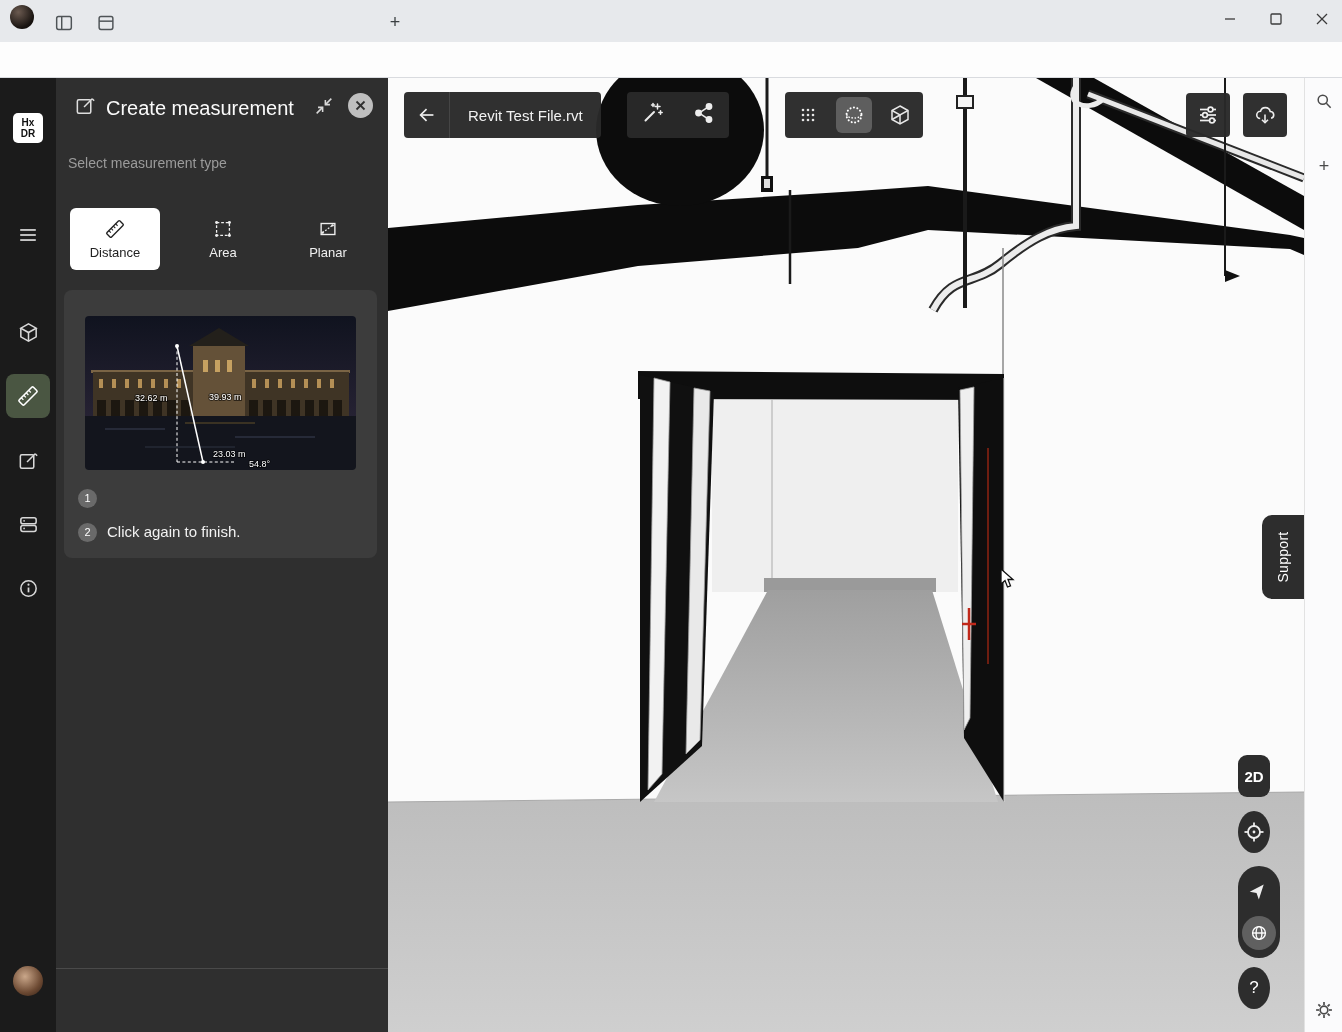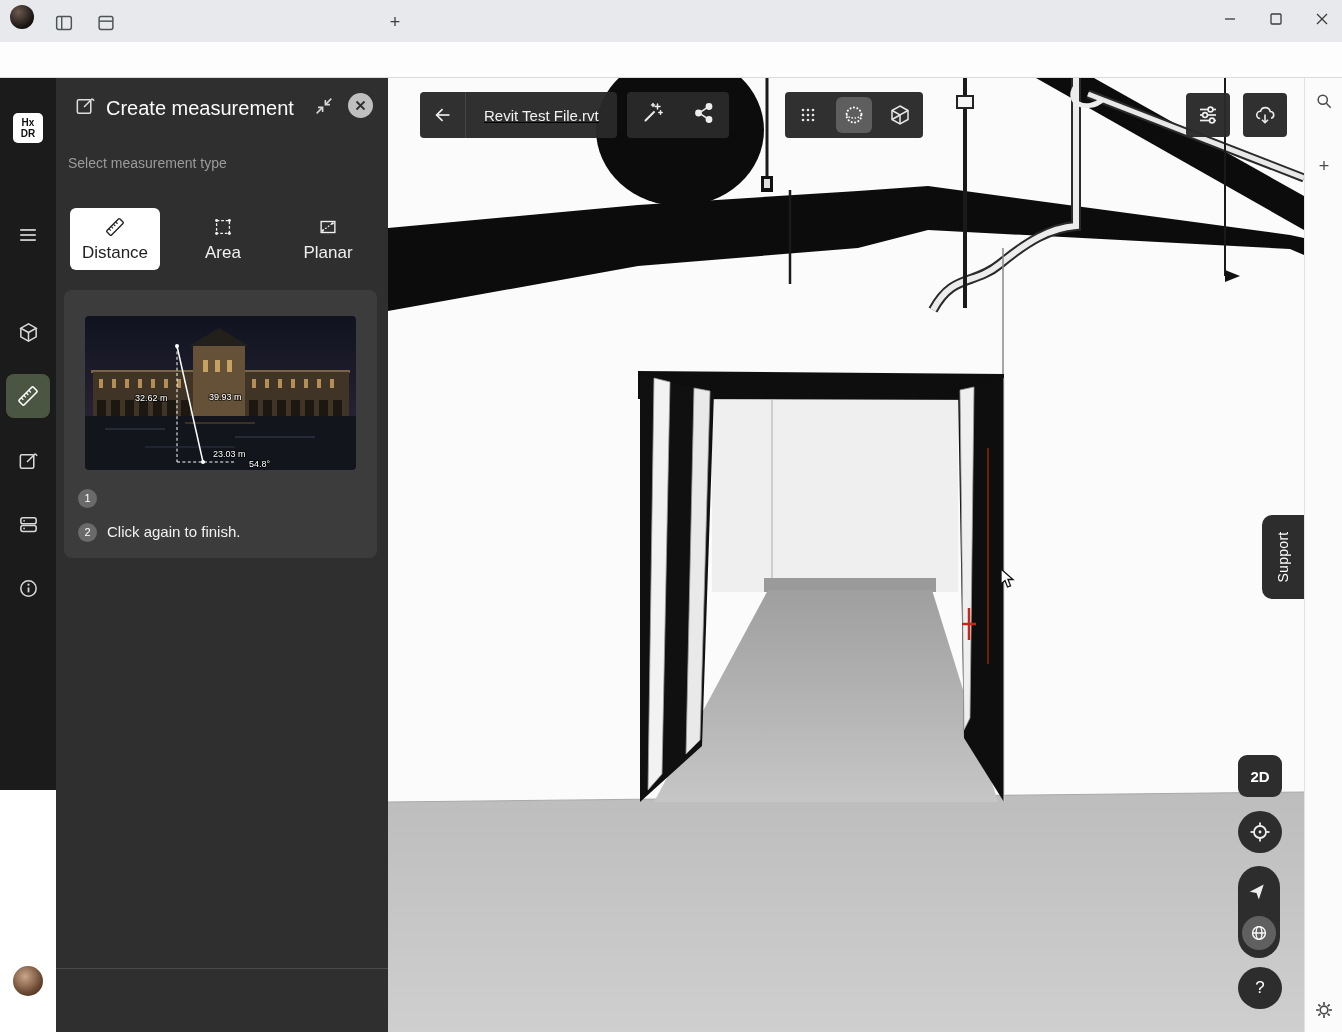--- a/index.html
+++ b/index.html
@@ -31,40 +31,40 @@
   .ext-wrap { position:relative; }
   .ext-badge { position:absolute; right:-5px; bottom:-4px; min-width:13px; height:13px; border-radius:7px; background:#a33b9b;
     color:#fff; font-size:9px; line-height:13px; text-align:center; padding:0 2px; }
   .copilot { width:22px; height:22px; border-radius:50%;
     background:conic-gradient(from 210deg, #5e9bff, #b16bff, #ff6bcb, #62d3ff, #5e9bff); }
 
   
   .content { position:absolute; left:0; top:78px; width:1342px; height:954px; background:#fff; }
 
   
-  .rail { position:absolute; left:0; top:0; width:56px; height:712px; background:#1b1b1b; }
+  .rail { position:absolute; left:0; top:0; width:56px; height:954px; background:#1b1b1b; }
   .logo { position:absolute; left:13px; top:35px; width:30px; height:30px; background:#fff; border-radius:5px;
     display:flex; flex-direction:column; align-items:center; justify-content:center; }
   .logo span { font-size:10px; font-weight:bold; color:#111; line-height:11px; }
   .rail-btn { position:absolute; left:6px; width:44px; height:44px; display:flex; align-items:center; justify-content:center; border-radius:8px; }
   .rail-btn.sel { background:#4a5642; }
   .rail-avatar { position:absolute; left:13px; top:888px; width:30px; height:30px; border-radius:50%;
     background:radial-gradient(circle at 40% 35%, #caa78a, #6d4a33 60%, #2e1d14); }
 
   
   .panel { position:absolute; left:56px; top:0; width:332px; height:954px; background:#2f2f2f; }
   .p-hicon { position:absolute; left:18px; top:16px; }
   .p-title { position:absolute; left:50px; top:19px; font-size:20px; color:#fafafa; }
   .p-collapse { position:absolute; left:256px; top:16px; width:24px; height:24px; display:flex; align-items:center; justify-content:center; }
   .p-close { position:absolute; left:292px; top:15px; width:25px; height:25px; background:#bfbfbf; border-radius:50%;
     display:flex; align-items:center; justify-content:center; }
   .p-sub { position:absolute; left:12px; top:77px; font-size:14px; color:#9b9b9b; }
   .mtype { position:absolute; top:130px; height:62px; border-radius:6px; display:flex; flex-direction:column; align-items:center;
     justify-content:center; gap:5px; background:none; border:none; font-family:inherit; }
-  .mtype .lbl { font-size:17px; }
+  .mtype .lbl { font-size:13px; }
   .mt-distance { left:14px; width:90px; background:#fff; }
   .mt-distance .lbl { color:#222; }
   .mt-area { left:134px; width:66px; }
   .mt-planar { left:236px; width:72px; }
   .mt-area .lbl, .mt-planar .lbl { color:#f0f0f0; }
 
   .descbox { position:absolute; left:8px; top:212px; width:313px; background:#3c3c3c; border-radius:8px; padding:14px; }
   .desc-text { font-size:15px; line-height:22px; color:#f1f1f1; }
   .thumb { margin:12px auto 0; border-radius:4px; overflow:hidden; display:block; }
   .steps { margin-top:16px; display:flex; flex-direction:column; gap:12px; }
@@ -74,33 +74,33 @@
   .step-text { font-size:15px; line-height:24px; color:#f1f1f1; }
 
   .p-divider { position:absolute; left:0; top:890px; width:332px; border-top:1px solid #4a4a4a; }
   .cancel { position:absolute; left:14px; top:904px; width:303px; height:33px; border:1px solid #a0a0a0; border-radius:17px;
     background:transparent; color:#fff; font-size:14px; font-family:inherit; }
 
   
   .viewer { position:absolute; left:388px; top:0; width:916px; height:954px; overflow:hidden; background:#fbfbfb; }
   .scene { position:absolute; left:0; top:0; }
   .pill { position:absolute; top:14px; height:46px; background:rgba(41,41,41,.97); border-radius:4px; display:flex; align-items:center; }
-  .pill-title { left:32px;text-decoration:underline; }
+  .pill-title { left:16px; }
   .back-btn { width:46px; height:46px; display:flex; align-items:center; justify-content:center; border-right:1px solid rgba(255,255,255,.1); }
   .fname { padding:0 18px; font-size:15px; color:#f2f2f2; white-space:nowrap; }
   .pill-tools { left:239px; width:102px; justify-content:space-around; }
   .pill-view { left:397px; width:138px; }
   .vslot { width:46px; height:46px; display:flex; align-items:center; justify-content:center; }
   .vsel { width:36px; height:36px; border-radius:6px; background:#5e5e5e; display:flex; align-items:center; justify-content:center; }
   .sq-btn { position:absolute; top:15px; width:44px; height:44px; background:rgba(41,41,41,.97); border-radius:4px;
     display:flex; align-items:center; justify-content:center; }
   .support { position:absolute; left:874px; top:437px; width:42px; height:84px; background:#2d2d2d; border-radius:10px 0 0 10px;
     display:flex; align-items:center; justify-content:center; }
   .support span { transform:rotate(-90deg); color:#fff; font-size:14px; letter-spacing:.3px; white-space:nowrap; }
-  .rc-btn { position:absolute; left:850px; width:44px; height:42px; background:#2d2d2d; display:flex; align-items:center;
+  .rc-btn { position:absolute; left:850px; width:32px; height:42px; background:#2d2d2d; display:flex; align-items:center;
     justify-content:center; color:#fff; }
   .btn-2d { top:677px; border-radius:9px; font-size:15px; font-weight:bold; }
   .btn-loc { top:733px; border-radius:50%; }
   .navgrp { position:absolute; left:850px; top:788px; width:42px; height:92px; background:#2d2d2d; border-radius:21px; }
   .nav-arrow { position:absolute; left:0; top:4px; width:42px; height:40px; display:flex; align-items:center; justify-content:center; }
   .globe-sel { position:absolute; left:4px; top:50px; width:34px; height:34px; border-radius:50%; background:#606060;
     display:flex; align-items:center; justify-content:center; }
   .btn-help { top:889px; border-radius:50%; font-size:17px; }
   .cursor { position:absolute; left:612px; top:490px; }
 

